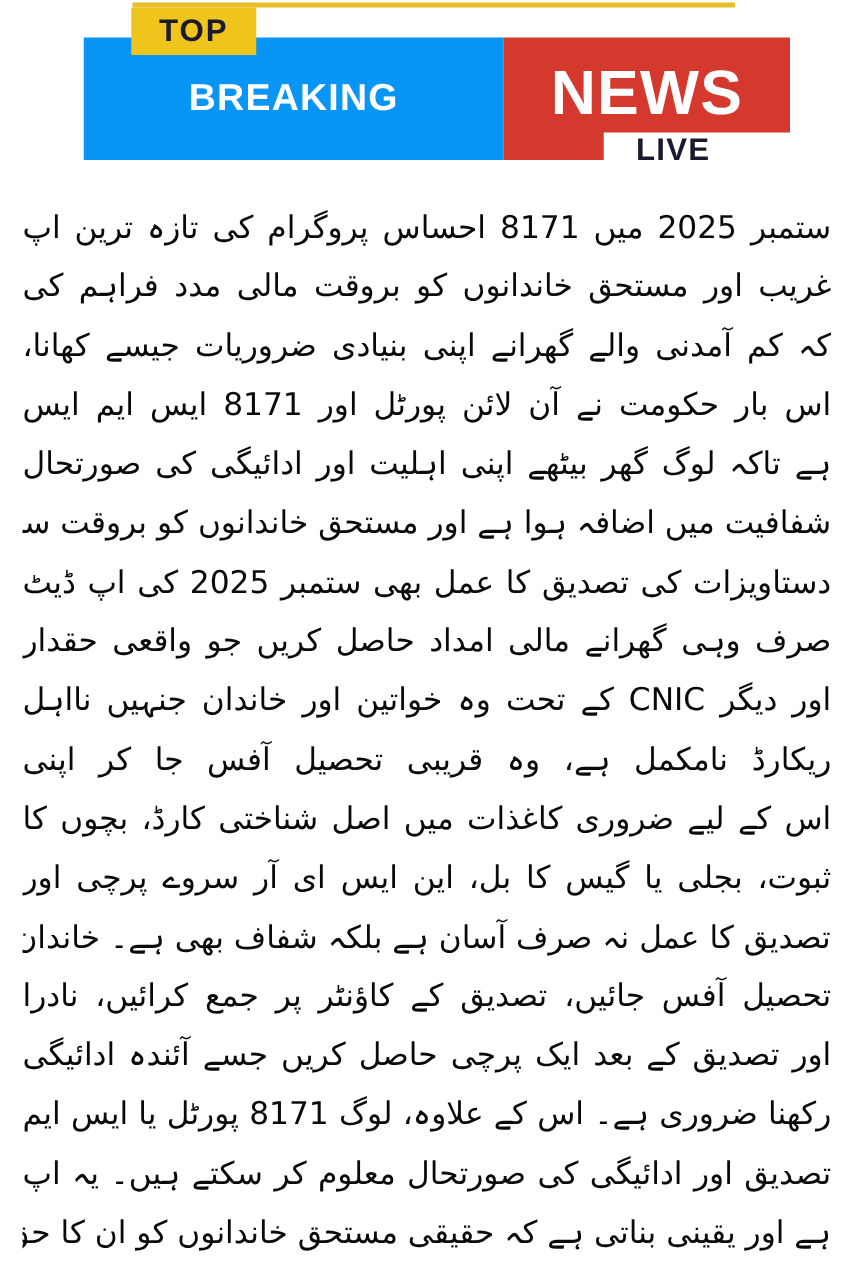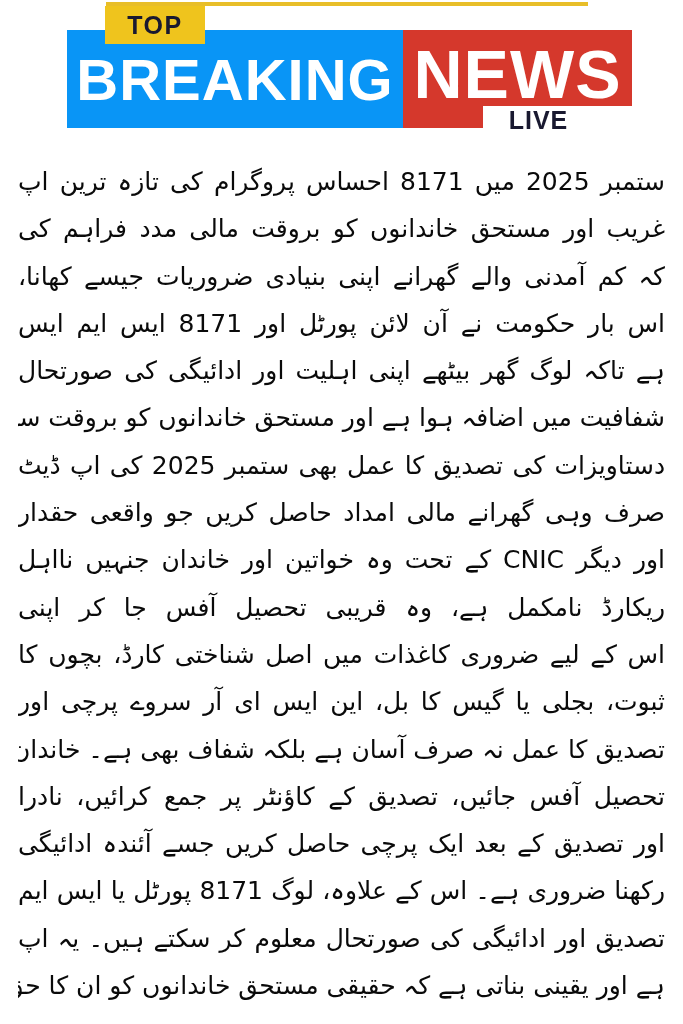--- a/index.html
+++ b/index.html
@@ -20,28 +20,28 @@
   .top-badge {
     position: absolute; left: 105px; top: 6px; width: 100px; height: 38px;
     background: #efc41d; z-index: 3;
     display: flex; align-items: center; justify-content: center;
     color: #191930; font-weight: 800; font-size: 25px; letter-spacing: 1.5px;
   }
   .breaking-box {
     position: absolute; left: 67px; top: 30px; width: 336px; height: 98px;
     background: #0995f6; z-index: 1;
     display: flex; align-items: center; justify-content: center;
-    color: #ffffff; font-weight: 800; font-size: 58px; letter-spacing: 1px;
+    color: #ffffff; font-weight: 800; font-size: 30px; letter-spacing: 1px;
   }
   .news-box {
     position: absolute; left: 403px; top: 30px; width: 229px; height: 98px;
     background: #d5382c; z-index: 1;
     display: flex; align-items: center; justify-content: center;
     padding-bottom: 10px; box-sizing: border-box;
-    color: #ffffff; font-weight: 800; font-size: 68px; letter-spacing: 1px;
+    color: #ffffff; font-weight: 800; font-size: 50px; letter-spacing: 1px;
   }
   .live-box {
     position: absolute; left: 483px; top: 106px; width: 149px; height: 37px;
     background: #ffffff; z-index: 2;
     display: flex; justify-content: center;
     padding-right: 38px; box-sizing: border-box;
     color: #191930; font-weight: 800; font-size: 25px; letter-spacing: 1px;
   }
 
   

